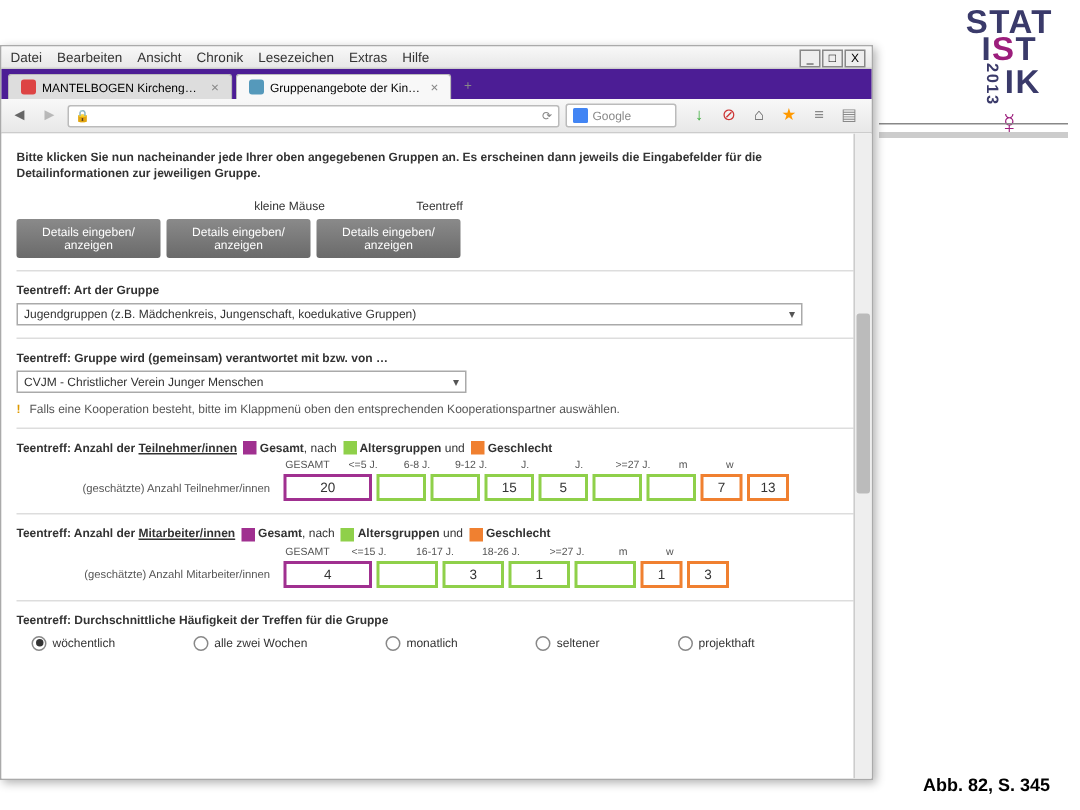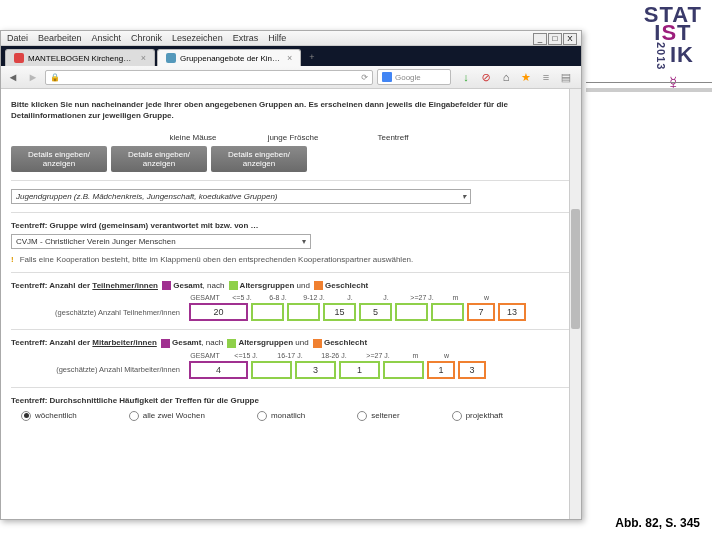--- a/index.html
+++ b/index.html
@@ -10,21 +10,21 @@
   .right-logo .l2 .i1 { color: #3a3a6a; } .right-logo .l2 .s { color: #9c1e7c; } .right-logo .l2 .t { color: #3a3a6a; }
   .right-logo .l3 { font-weight: 900; font-size: 22px; letter-spacing: 1px; line-height: 18px; }
   .right-logo .l3 .y { color: #3a3a6a; font-size:11px; writing-mode: vertical-rl; display:inline-block; vertical-align:middle;} 
   .right-logo .l3 .i { color: #3a3a6a; } .right-logo .l3 .k { color: #3a3a6a; }
   .right-logo .sym { color:#9c1e7c; font-size:20px; font-weight:bold; margin-top:2px;}
   .caption { position: absolute; bottom: 10px; right: 20px; font-weight: bold; font-size: 12px; }
   .browser { position: absolute; top: 30px; left: 0; width: 582px; border: 1px solid #aaa; background: #f0f0f0; box-shadow: 2px 2px 6px rgba(0,0,0,0.3); }
   .menubar { background: linear-gradient(#f8f8f8,#e8e8e8); border-bottom: 1px solid #ccc; padding: 2px 6px; display: flex; gap: 10px; font-size: 9px; color: #333; }
   .winbtns { position:absolute; right:4px; top:2px; display:flex; gap:1px;}
   .winbtns div { width:14px; height:12px; border:1px solid #888; background:#eee; font-size:8px; text-align:center; line-height:10px;}
-  .tabbar { background:#0f172a; padding:3px 4px 0 4px; display:flex; gap:2px; font-size:9px;}
+  .tabbar { background:#4c1d95; padding:3px 4px 0 4px; display:flex; gap:2px; font-size:9px;}
   .tab { background:#ddd; border:1px solid #bbb; border-bottom:none; padding:3px 8px; border-radius:3px 3px 0 0; display:flex; align-items:center; gap:4px; max-width:150px;}
   .tab.active { background:#f8f8f8; }
   .tab .ico { width:10px; height:10px; background:#d44; border-radius:2px; flex-shrink:0;}
   .tab .txt { white-space:nowrap; overflow:hidden; text-overflow:ellipsis; font-size:8px;}
   .tab .x { color:#888; margin-left:3px;}
   .newtab { padding:3px 6px; color:#888;}
   .navbar { background:linear-gradient(#f8f8f8,#e8e8e8); padding:3px 4px; display:flex; align-items:center; gap:4px; border-bottom:1px solid #ccc;}
   .navbtn { width:16px; height:16px; display:flex; align-items:center; justify-content:center; color:#666; font-size:11px;}
   .urlbar { flex:1; background:#fff; border:1px solid #bbb; border-radius:2px; padding:2px 4px; display:flex; align-items:center; gap:3px; font-size:8px; color:#555;}
   .urlbar .lock { color:#5a5;}
@@ -35,21 +35,21 @@
   .content { background:#fff; padding:6px 10px 4px 10px; height:430px; overflow:hidden; color:#333;}
   .intro { font-size:8px; font-weight:bold; margin:4px 0 8px 0; line-height:11px;}
   .hdrrow { display:flex; gap:4px;}
   .hdrrow .colcell { width:96px; text-align:center; font-size:8px; padding:4px 0;}
   .btnrow { display:flex; gap:4px; margin-top:0;}
   .dbtn { width:96px; background:linear-gradient(#8a8a8a,#6a6a6a); color:#fff; font-size:8px; text-align:center; padding:4px 2px; border-radius:2px;}
   hr.sep { border:none; border-top:1px solid #ddd; margin:8px 0;}
   .secthdr { font-size:8px; font-weight:bold; margin:4px 0;}
   .selectrow { display:flex; gap:6px; align-items:center; margin:2px 0;}
   .select { background:#fff; border:1px solid #aaa; padding:2px 4px; font-size:8px; display:flex; justify-content:space-between; align-items:center;}
-  .select.wide { width:460px;font-style:italic;} .select.med { width:300px;}
+  .select.wide { width:524px;} .select.med { width:300px;}
   .select .arr { color:#555;}
   .warn { display:flex; gap:6px; align-items:flex-start; font-size:8px; color:#555; margin:6px 0;}
   .warn .ic { color:#d90; font-weight:bold;}
   .legendline { font-size:8px;}
   .legendline b { font-weight:bold;}
   .sw { display:inline-block; width:9px; height:9px; vertical-align:middle; margin:0 2px;}
   .sw.purple{background:#a03090;} .sw.green{background:#8fd04a;} .sw.orange{background:#f08030;}
   .tblwrap { margin-top:4px;}
   .inputrow { display:flex; align-items:center; gap:3px; margin-top:2px;}
   .rowlbl { width:175px; text-align:right; font-size:7.5px; color:#555; padding-right:6px;}
@@ -132,33 +132,33 @@
   <div class="content" style="position:relative">
     <div class="scrollbar">
         <div class="thumb" style="top:120px;height:120px"></div>
       </div>
 
     <div class="intro">Bitte klicken Sie nun nacheinander jede Ihrer oben angegebenen Gruppen an. Es erscheinen dann jeweils die Eingabefelder für die Detailinformationen zur jeweiligen Gruppe.</div>
 
     <div class="hdrrow">
       <div style="width:130px"></div>
       <div class="colcell">kleine Mäuse</div>
-      <div class="colcell">junge Frösche</div>
       <div class="colcell">Teentreff</div>
     </div>
     <div class="btnrow">
       <div class="dbtn">Details eingeben/
 anzeigen</div>
       <div class="dbtn">Details eingeben/
 anzeigen</div>
       <div class="dbtn">Details eingeben/
 anzeigen</div>
     </div>
 
     <hr class="sep">
+    <div class="secthdr">Teentreff: Art der Gruppe</div>
     <div class="selectrow">
       <div class="select wide">
           <span>Jugendgruppen (z.B. Mädchenkreis, Jungenschaft, koedukative Gruppen)</span>
           <span class="arr">▾</span>
         </div>
     </div>
 
     <hr class="sep">
     <div class="secthdr">Teentreff: Gruppe wird (gemeinsam) verantwortet mit bzw. von …</div>
     <div class="selectrow">

